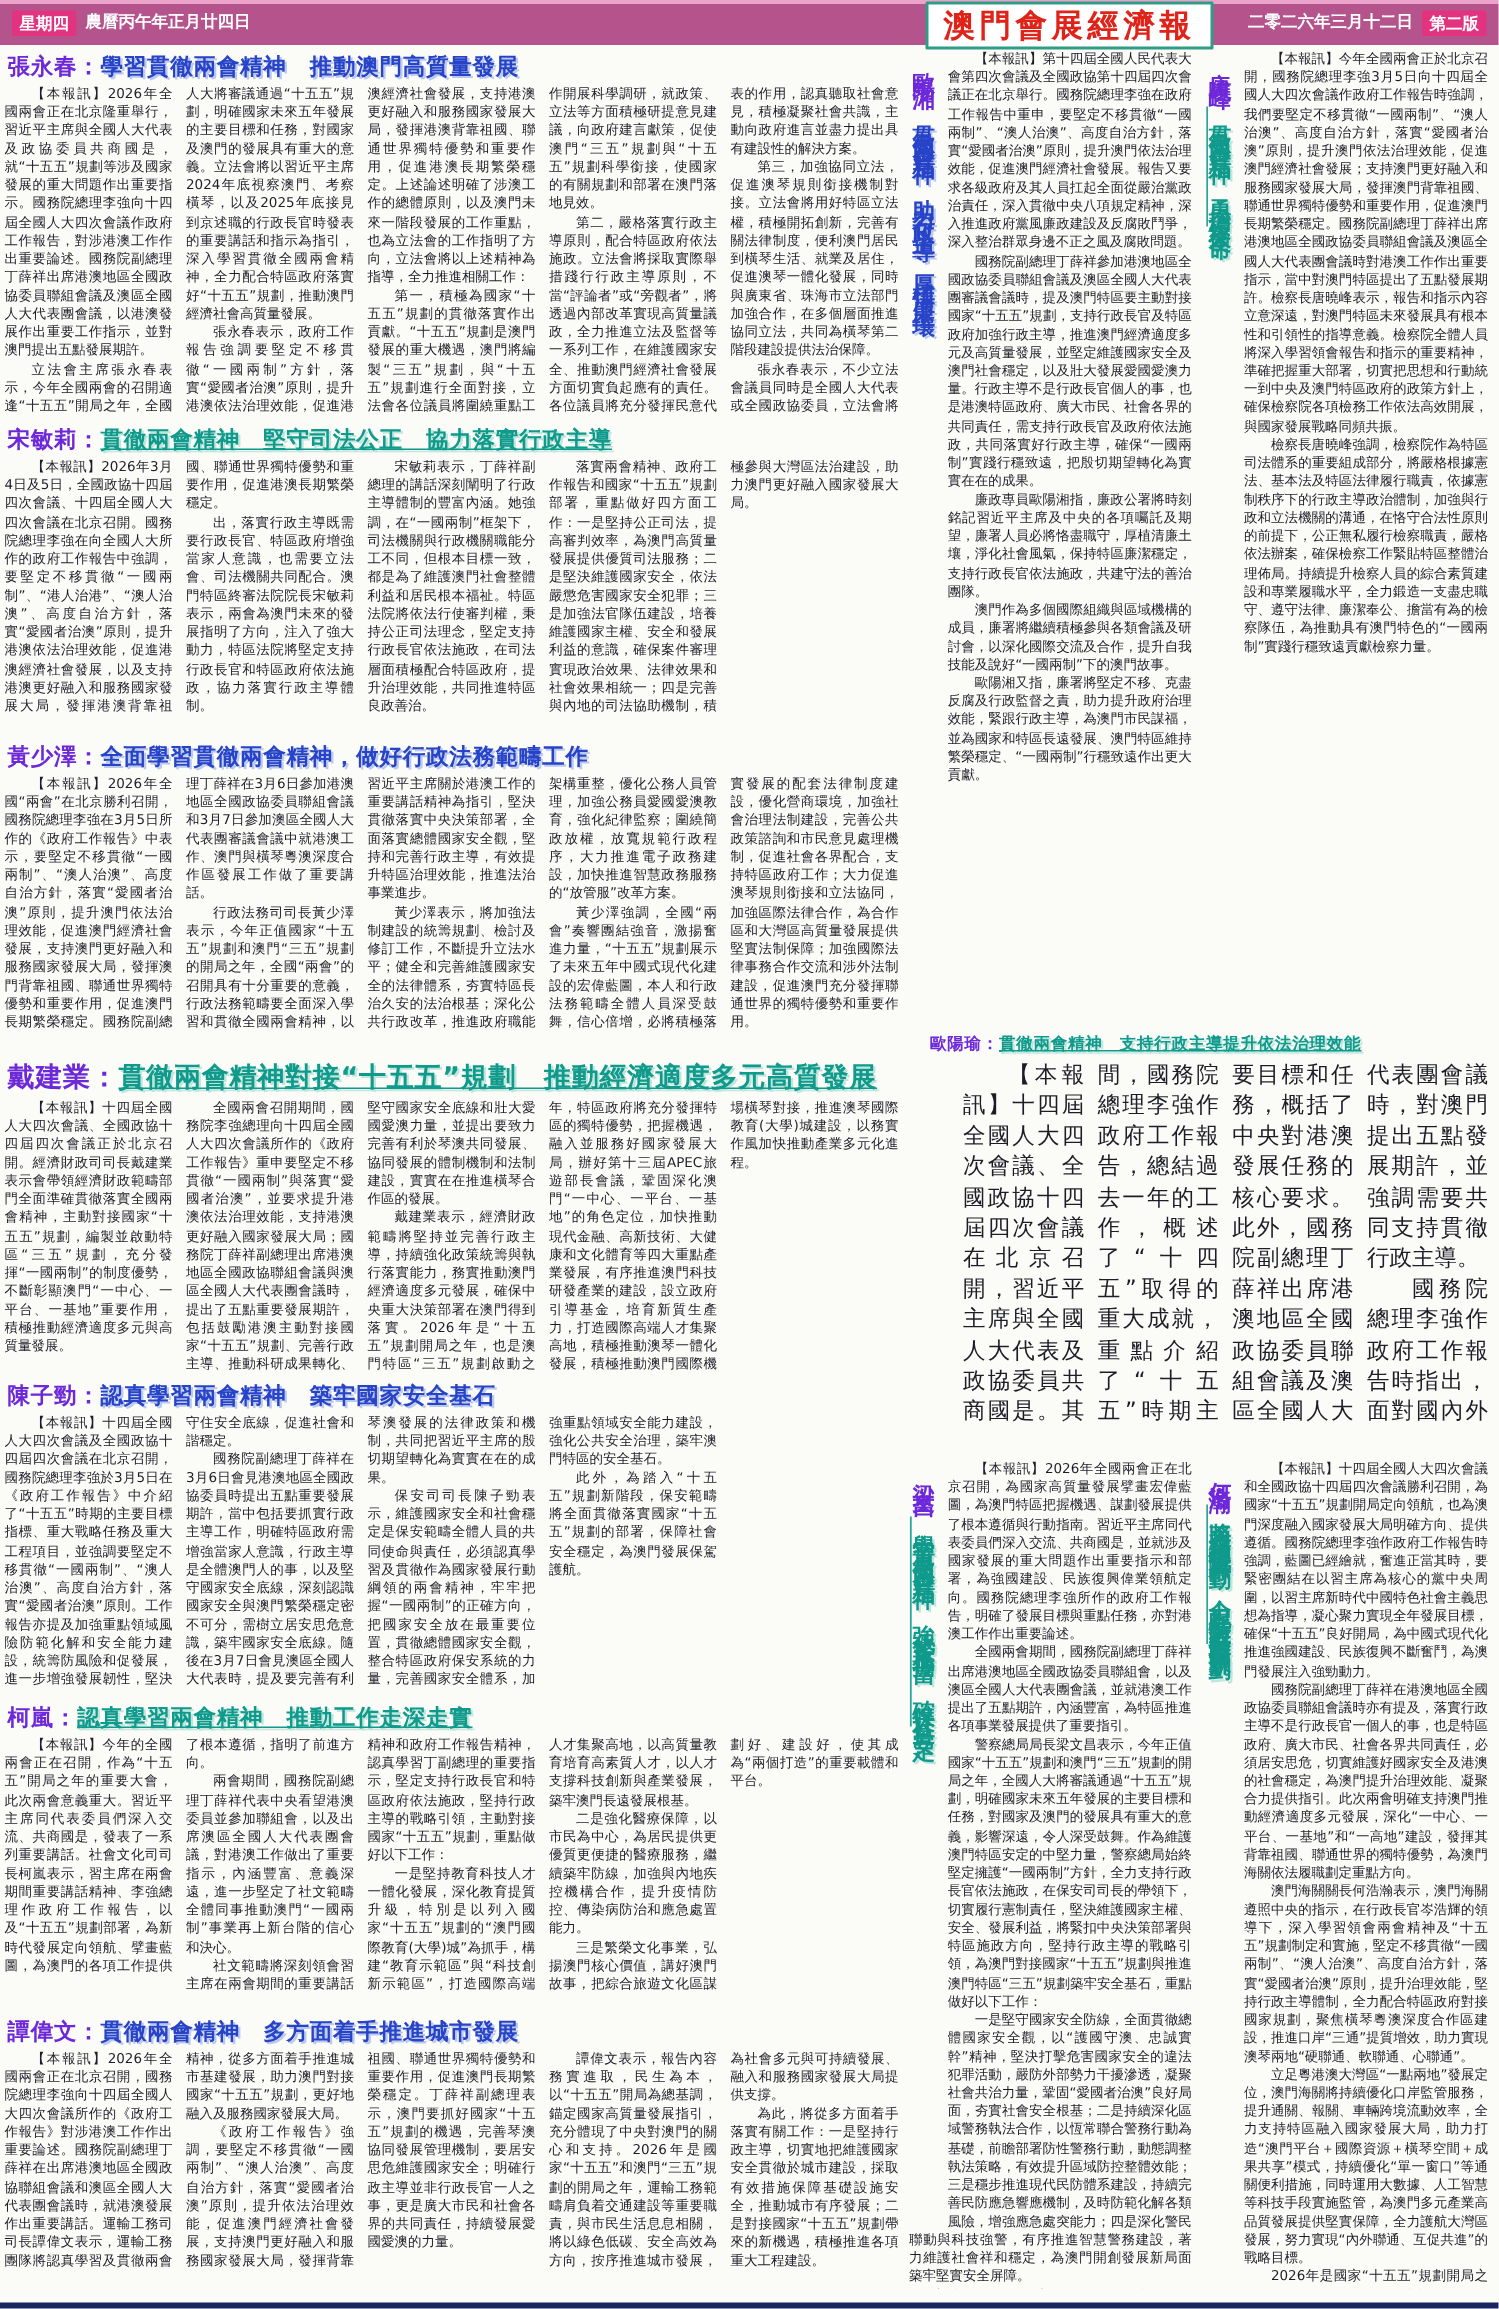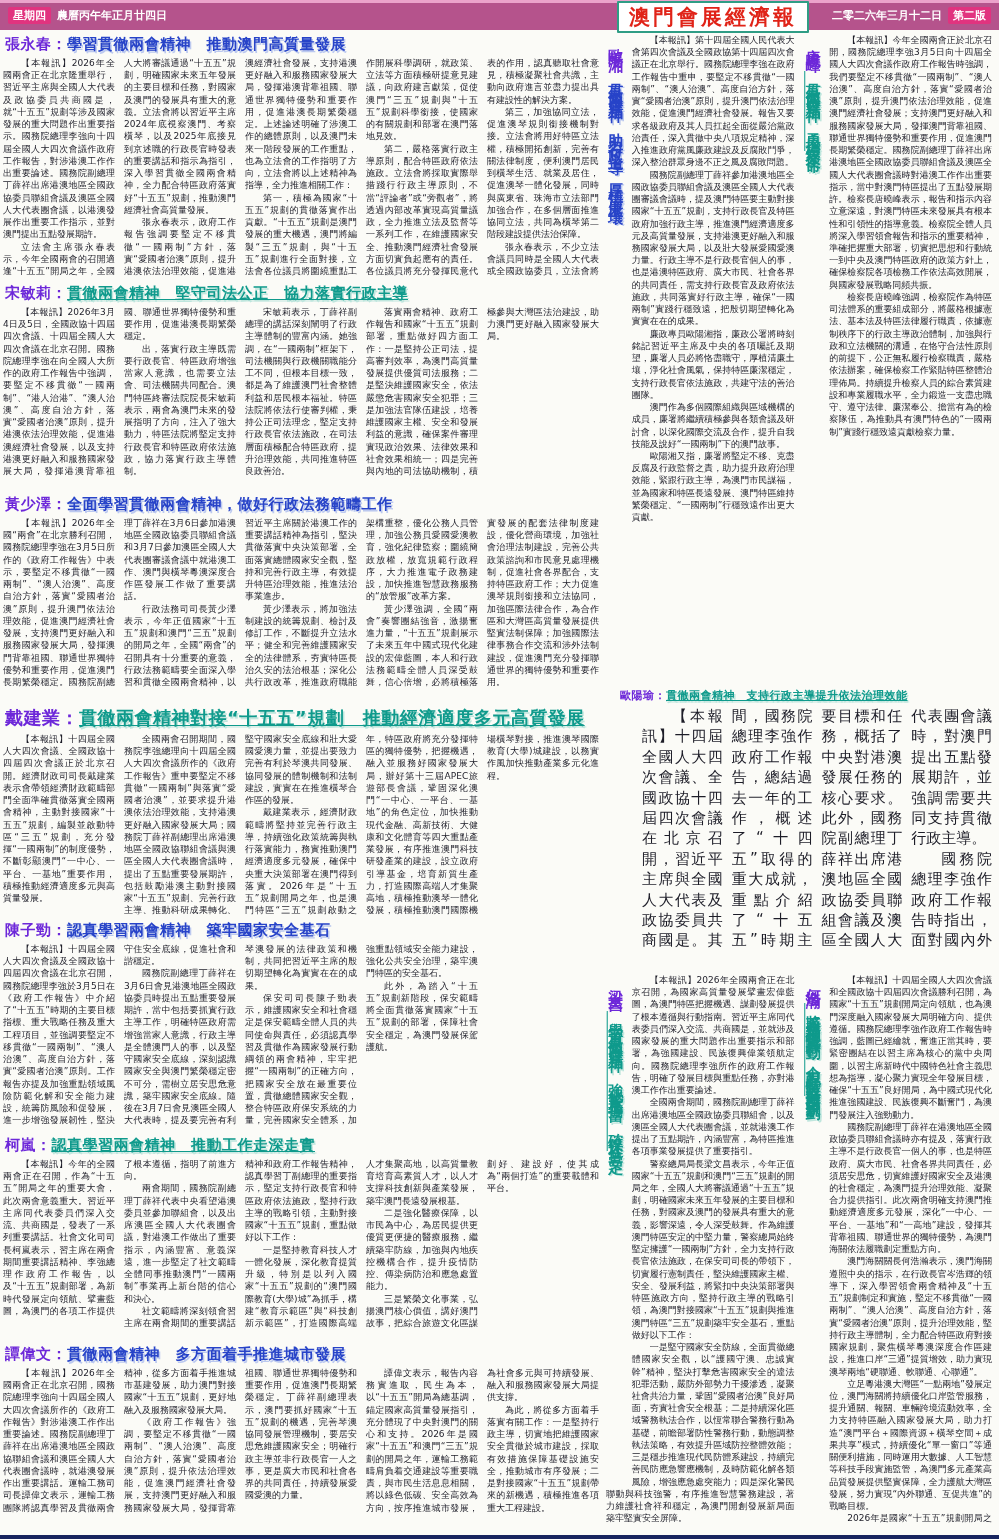--- a/index.html
+++ b/index.html
@@ -9,21 +9,21 @@
     font-family:"DejaVu Sans",sans-serif;
   }
   
   .masthead{
     height:30px;width:100%;position:relative;
     background:linear-gradient(#eba3cb 0 3px,#b5538c 3px 27px,#c express 0);
     background:linear-gradient(#eba3cb 0 3px,#b5538c 3px 100%);
     display:flex;align-items:center;justify-content:space-between;
     padding:0 8px;box-sizing:border-box;
   }
-  .mh-left,.mh-right{display:flex;align-items:center;gap:6px;
+  .mh-left,.mh-right{display:flex;align-items:flex-start;gap:6px;
     color:#fff;font-weight:bold;font-size:11px;white-space:nowrap;}
   .mh-chip{background:#e1337f;color:#fff;padding:1px 5px;border-radius:2px;}
   .logo-box{
     position:absolute;left:617px;top:1px;height:32px;
     background:#fff;border:2px solid #2f9d85;border-radius:1px;
     display:flex;align-items:center;padding:0 10px;box-sizing:border-box;z-index:3;
   }
   .logo-text{
     color:#e02318;font-weight:bold;font-size:21px;letter-spacing:3px;
     font-family:"DejaVu Serif",serif;white-space:nowrap;
@@ -160,21 +160,21 @@
 
   </div>
 
   <div class="col-right">
 
     <div class="pair">
       <section class="v-article" style="height:650px" data-color="blue">
         <h2 class="v-headline" style="height:585px"><span class="hl-speaker">歐陽湘：</span><span class="hl-main">貫徹兩會精神，助力行政主導，厚植清廉土壤</span></h2>
         <div class="v-body">
             <p class="para">【本報訊】第十四屆全國人民代表大會第四次會議及全國政協第十四屆四次會議正在北京舉行。國務院總理李強在政府工作報告中重申，要堅定不移貫徹“一國兩制”、“澳人治澳”、高度自治方針，落實“愛國者治澳”原則，提升澳門依法治理效能，促進澳門經濟社會發展。報告又要求各級政府及其人員扛起全面從嚴治黨政治責任，深入貫徹中央八項規定精神，深入推進政府黨風廉政建設及反腐敗鬥爭，深入整治群眾身邊不正之風及腐敗問題。</p>
-            <p class="para">國務院副總理丁薛祥參加港澳地區全國政協委員聯組會議及澳區全國人大代表團審議會議時，提及澳門特區要主動對接國家“十五五”規劃，支持行政長官及特區政府加強行政主導，推進澳門經濟適度多元及高質量發展，支持港澳更好融入和服務國家發展大局，以及壯大發展愛國愛澳力量。行政主導不是行政長官個人的事，也是港澳特區政府、廣大市民、社會各界的共同責任，需支持行政長官及政府依法施政，共同落實好行政主導，確保“一國兩制”實踐行穩致遠，把殷切期望轉化為實實在在的成果。</p>
+            <p class="para">國務院副總理丁薛祥參加港澳地區全國政協委員聯組會議及澳區全國人大代表團審議會議時，提及澳門特區要主動對接國家“十五五”規劃，支持行政長官及特區政府加強行政主導，推進澳門經濟適度多元及高質量發展，並堅定維護國家安全及澳門社會穩定，以及壯大發展愛國愛澳力量。行政主導不是行政長官個人的事，也是港澳特區政府、廣大市民、社會各界的共同責任，需支持行政長官及政府依法施政，共同落實好行政主導，確保“一國兩制”實踐行穩致遠，把殷切期望轉化為實實在在的成果。</p>
             <p class="para">廉政專員歐陽湘指，廉政公署將時刻銘記習近平主席及中央的各項囑託及期望，廉署人員必將恪盡職守，厚植清廉土壤，淨化社會風氣，保持特區廉潔穩定，支持行政長官依法施政，共建守法的善治團隊。</p>
             <p class="para">澳門作為多個國際組織與區域機構的成員，廉署將繼續積極參與各類會議及研討會，以深化國際交流及合作，提升自我技能及說好“一國兩制”下的澳門故事。</p>
             <p class="para">歐陽湘又指，廉署將堅定不移、克盡反腐及行政監督之責，助力提升政府治理效能，緊跟行政主導，為澳門市民謀福，並為國家和特區長遠發展、澳門特區維持繁榮穩定、“一國兩制”行穩致遠作出更大貢獻。</p>
           </div>
       </section>
       <section class="v-article" style="height:650px" data-color="teal">
         <h2 class="v-headline" style="height:500px"><span class="hl-speaker">唐曉峰：</span><span class="hl-main">貫徹兩會精神　勇擔檢察使命</span></h2>
         <div class="v-body">
             <p class="para">【本報訊】今年全國兩會正於北京召開，國務院總理李強3月5日向十四屆全國人大四次會議作政府工作報告時強調，我們要堅定不移貫徹“一國兩制”、“澳人治澳”、高度自治方針，落實“愛國者治澳”原則，提升澳門依法治理效能，促進澳門經濟社會發展；支持澳門更好融入和服務國家發展大局，發揮澳門背靠祖國、聯通世界獨特優勢和重要作用，促進澳門長期繁榮穩定。國務院副總理丁薛祥出席港澳地區全國政協委員聯組會議及澳區全國人大代表團會議時對港澳工作作出重要指示，當中對澳門特區提出了五點發展期許。檢察長唐曉峰表示，報告和指示內容立意深遠，對澳門特區未來發展具有根本性和引領性的指導意義。檢察院全體人員將深入學習領會報告和指示的重要精神，準確把握重大部署，切實把思想和行動統一到中央及澳門特區政府的政策方針上，確保檢察院各項檢務工作依法高效開展，與國家發展戰略同頻共振。</p>
             <p class="para">檢察長唐曉峰強調，檢察院作為特區司法體系的重要組成部分，將嚴格根據憲法、基本法及特區法律履行職責，依據憲制秩序下的行政主導政治體制，加強與行政和立法機關的溝通，在恪守合法性原則的前提下，公正無私履行檢察職責，嚴格依法辦案，確保檢察工作緊貼特區整體治理佈局。持續提升檢察人員的綜合素質建設和專業履職水平，全力鍛造一支盡忠職守、遵守法律、廉潔奉公、擔當有為的檢察隊伍，為推動具有澳門特色的“一國兩制”實踐行穩致遠貢獻檢察力量。</p>

